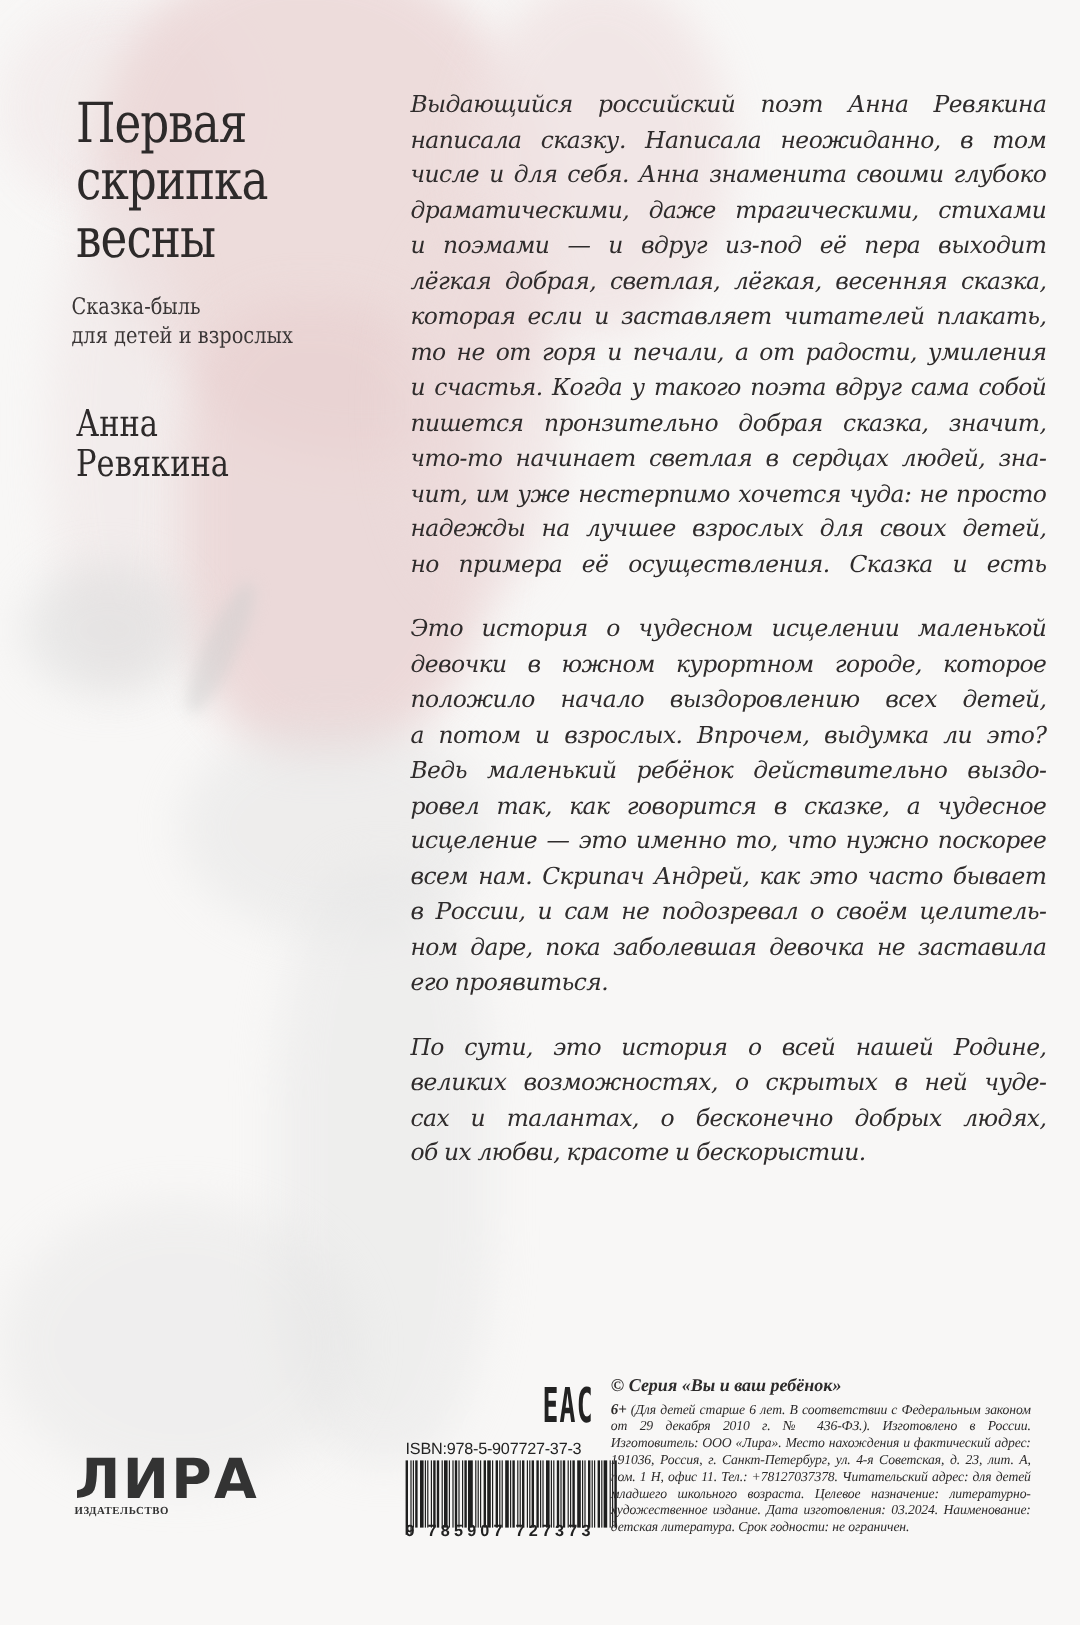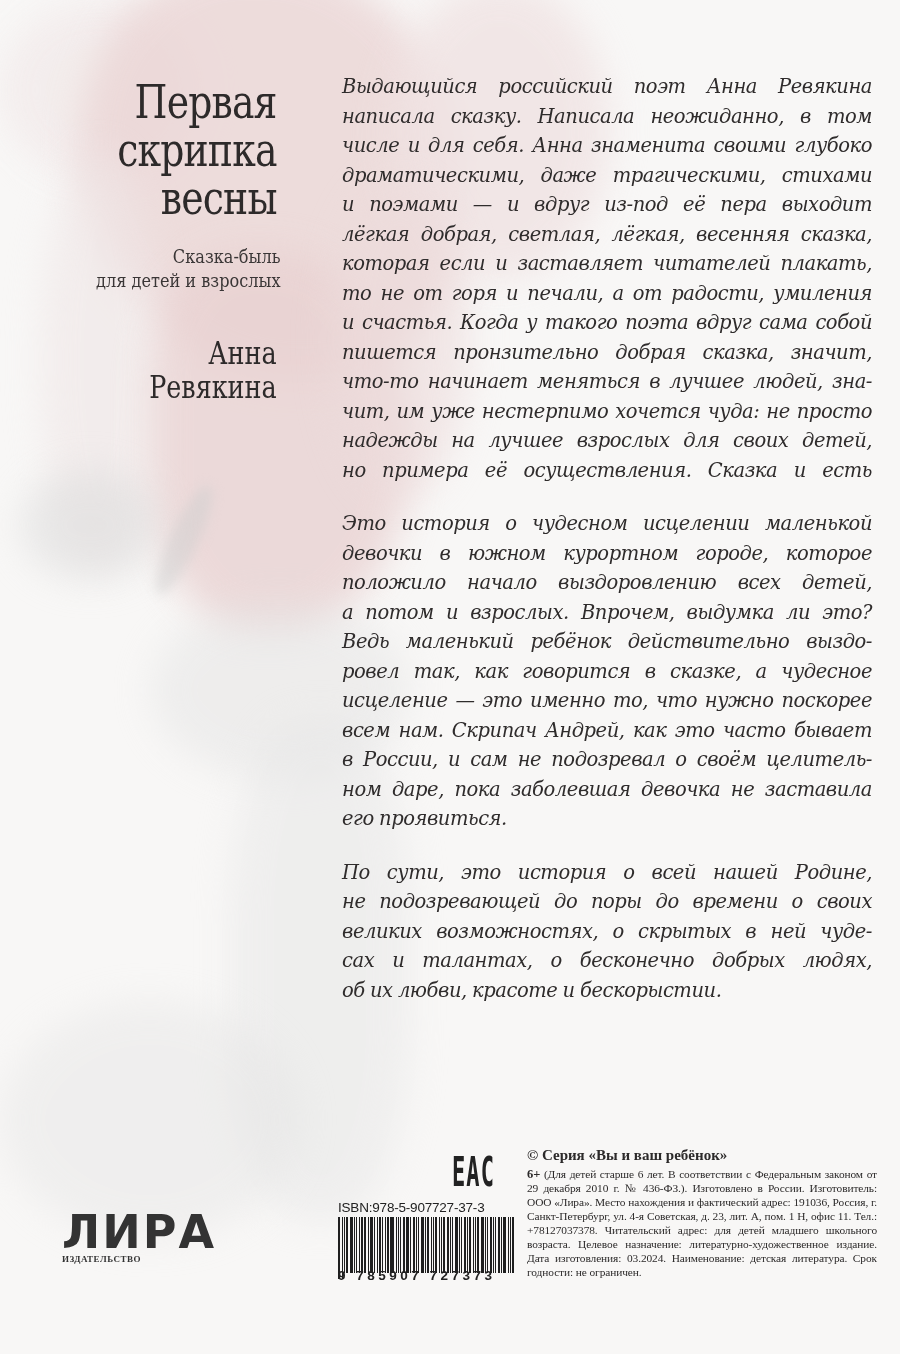--- a/index.html
+++ b/index.html
@@ -20,21 +20,21 @@
   .b6 { left: 150px; top: 600px; width: 260px; height: 180px; background: #e2e2e2; opacity: .45; }
   .b7 { left: 230px; top: 720px; width: 180px; height: 500px; background: #e6e6e6; opacity: .5; border-radius: 40%; }
   .b8 { left: 0px; top: 1000px; width: 300px; height: 240px; background: #e0e0e0; opacity: .35; }
   .b9 { left: 40px; top: 150px; width: 120px; height: 420px; background: #efe6e6; opacity: .6; }
   .b10 { left: 330px; top: 180px; width: 140px; height: 320px; background: #eddcdc; opacity: .6; }
   .leaf { position: absolute; left: 170px; top: 480px; width: 28px; height: 120px; background: #cfcfcf; opacity: .5; transform: rotate(25deg); filter: blur(6px); border-radius: 50%; }
 
   .content { position: absolute; inset: 0; z-index: 1; }
 
   
-  .title-block { position: absolute; left: 40px; top: 78px; width: 260px; text-align: right; }
+  .title-block { position: absolute; left: 40px; top: 78px; width: 260px; text-align: left; }
   .title { font-family: "DejaVu Serif", serif; font-size: 46px; line-height: 48px; color: #2d2a2a; margin: 0; font-weight: normal; letter-spacing: -1px; transform: scaleX(0.82); transform-origin: center; }
   .subtitle { font-family: "DejaVu Serif", serif; font-size: 19px; line-height: 24px; color: #3a3636; margin-top: 22px; transform: scaleX(0.85); }
   .author { font-family: "DejaVu Serif", serif; font-size: 31px; line-height: 34px; color: #2d2a2a; margin-top: 44px; transform: scaleX(0.82); }
 
   
   .desc { position: absolute; left: 342px; top: 72px; width: 530px; }
   .desc p {
     margin: 0 0 24px 0; font-family: "DejaVu Serif", serif; font-size: 19.5px; line-height: 29.5px;
     color: #2f2c2c; text-align: justify; letter-spacing: -0.45px; word-spacing: -0.5px;
   }
@@ -45,21 +45,21 @@
   .logo { position: absolute; left: 62px; top: 1212px; width: 150px; }
   .logo-word { font-family: "DejaVu Sans", sans-serif; font-weight: bold; font-size: 46px; letter-spacing: 2px; color: #333; line-height: 40px; }
   .logo-sub { font-family: Liberation Serif, serif; font-weight: bold; font-size: 9px; color: #333; letter-spacing: .5px; margin-top: 2px; }
 
   .eac { position: absolute; left: 452px; top: 1150px; font-family: "DejaVu Sans Mono", monospace; font-weight: bold; font-size: 40px; color: #222; transform: scaleX(0.55); transform-origin: left; letter-spacing: 2px; line-height: 44px; }
   .isbn { position: absolute; left: 338px; top: 1200px; font-family: "Liberation Sans", sans-serif; font-size: 13.5px; color: #222; letter-spacing: -0.2px; }
   .barcode { position: absolute; left: 338px; top: 1217px; width: 178px; height: 56px; display: flex; align-items: stretch; gap: 0; }
   .barcode span { display: block; background: #1f1f1f; height: 100%; }
   .barcode-num { position: absolute; left: 338px; top: 1268px; width: 180px; font-family: "Liberation Sans", sans-serif; font-size: 13.5px; color: #222; letter-spacing: 3.5px; background: transparent; font-weight: bold; }
 
-  .imprint { position: absolute; left: 527px; top: 1146px; width: 350px; font-family: "Liberation Serif", serif; color: #2c2a2a; }
+  .imprint { position: absolute; left: 509px; top: 1146px; width: 350px; font-family: "Liberation Serif", serif; color: #2c2a2a; font-style: italic; }
   .series { font-weight: bold; font-size: 15px; line-height: 18px; margin-bottom: 3px; }
   .imprint-body { font-size: 11.4px; line-height: 14px; text-align: justify; letter-spacing: -0.1px; }
   .imprint-body b { font-weight: bold; font-size: 12.5px; }
 </style>
 </head>
 <body>
 
 <div class="bg">
   <div class="blob b4"></div>
   <div class="blob b1"></div>
@@ -97,41 +97,40 @@
       <span class="ln">Выдающийся российский поэт Анна Ревякина</span>
       <span class="ln">написала сказку. Написала неожиданно, в том</span>
       <span class="ln">числе и для себя. Анна знаменита своими глубоко</span>
       <span class="ln">драматическими, даже трагическими, стихами</span>
       <span class="ln">и поэмами — и вдруг из-под её пера выходит</span>
       <span class="ln">лёгкая добрая, светлая, лёгкая, весенняя сказка,</span>
       <span class="ln">которая если и заставляет читателей плакать,</span>
       <span class="ln">то не от горя и печали, а от радости, умиления</span>
       <span class="ln">и счастья. Когда у такого поэта вдруг сама собой</span>
       <span class="ln">пишется пронзительно добрая сказка, значит,</span>
-      <span class="ln">что-то начинает меняться в лучшее людей, зна-</span>
+      <span class="ln">что-то начинает светлая в сердцах людей, зна-</span>
       <span class="ln">чит, им уже нестерпимо хочется чуда: не просто</span>
       <span class="ln">надежды на лучшее взрослых для своих детей,</span>
       <span class="ln">но примера её осуществления. Сказка и есть</span>
     </p>
     <p>
       <span class="ln">Это история о чудесном исцелении маленькой</span>
       <span class="ln">девочки в южном курортном городе, которое</span>
       <span class="ln">положило начало выздоровлению всех детей,</span>
       <span class="ln">а потом и взрослых. Впрочем, выдумка ли это?</span>
       <span class="ln">Ведь маленький ребёнок действительно выздо-</span>
       <span class="ln">ровел так, как говорится в сказке, а чудесное</span>
       <span class="ln">исцеление — это именно то, что нужно поскорее</span>
       <span class="ln">всем нам. Скрипач Андрей, как это часто бывает</span>
       <span class="ln">в России, и сам не подозревал о своём целитель-</span>
       <span class="ln">ном даре, пока заболевшая девочка не заставила</span>
       <span class="ln last">его проявиться.</span>
     </p>
     <p>
       <span class="ln">По сути, это история о всей нашей Родине,</span>
-      <span class="ln">не подозревающей до поры до времени о своих</span>
       <span class="ln">великих возможностях, о скрытых в ней чуде-</span>
       <span class="ln">сах и талантах, о бесконечно добрых людях,</span>
       <span class="ln last">об их любви, красоте и бескорыстии.</span>
     </p>
   </div>
 
   <div class="logo">
     <div class="logo-word">ЛИРА</div>
     <div class="logo-sub">ИЗДАТЕЛЬСТВО</div>
   </div>

